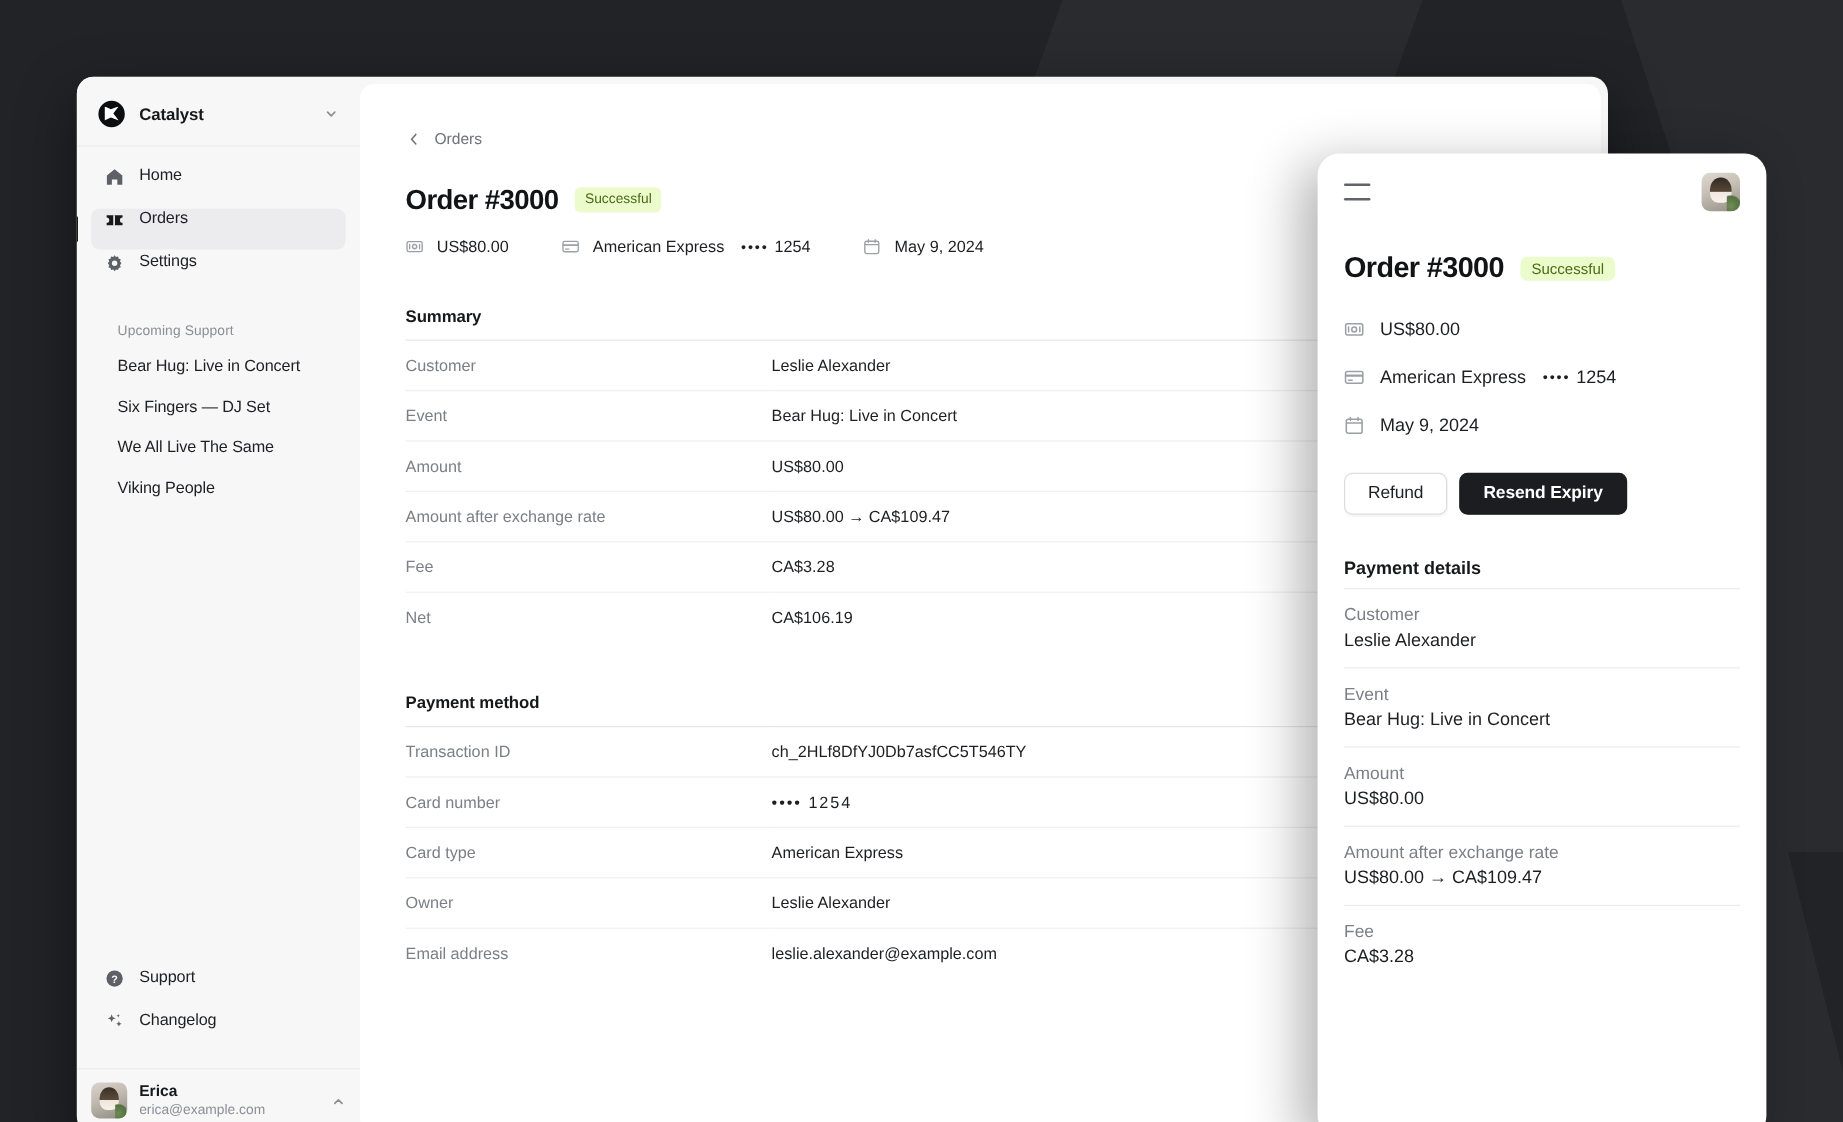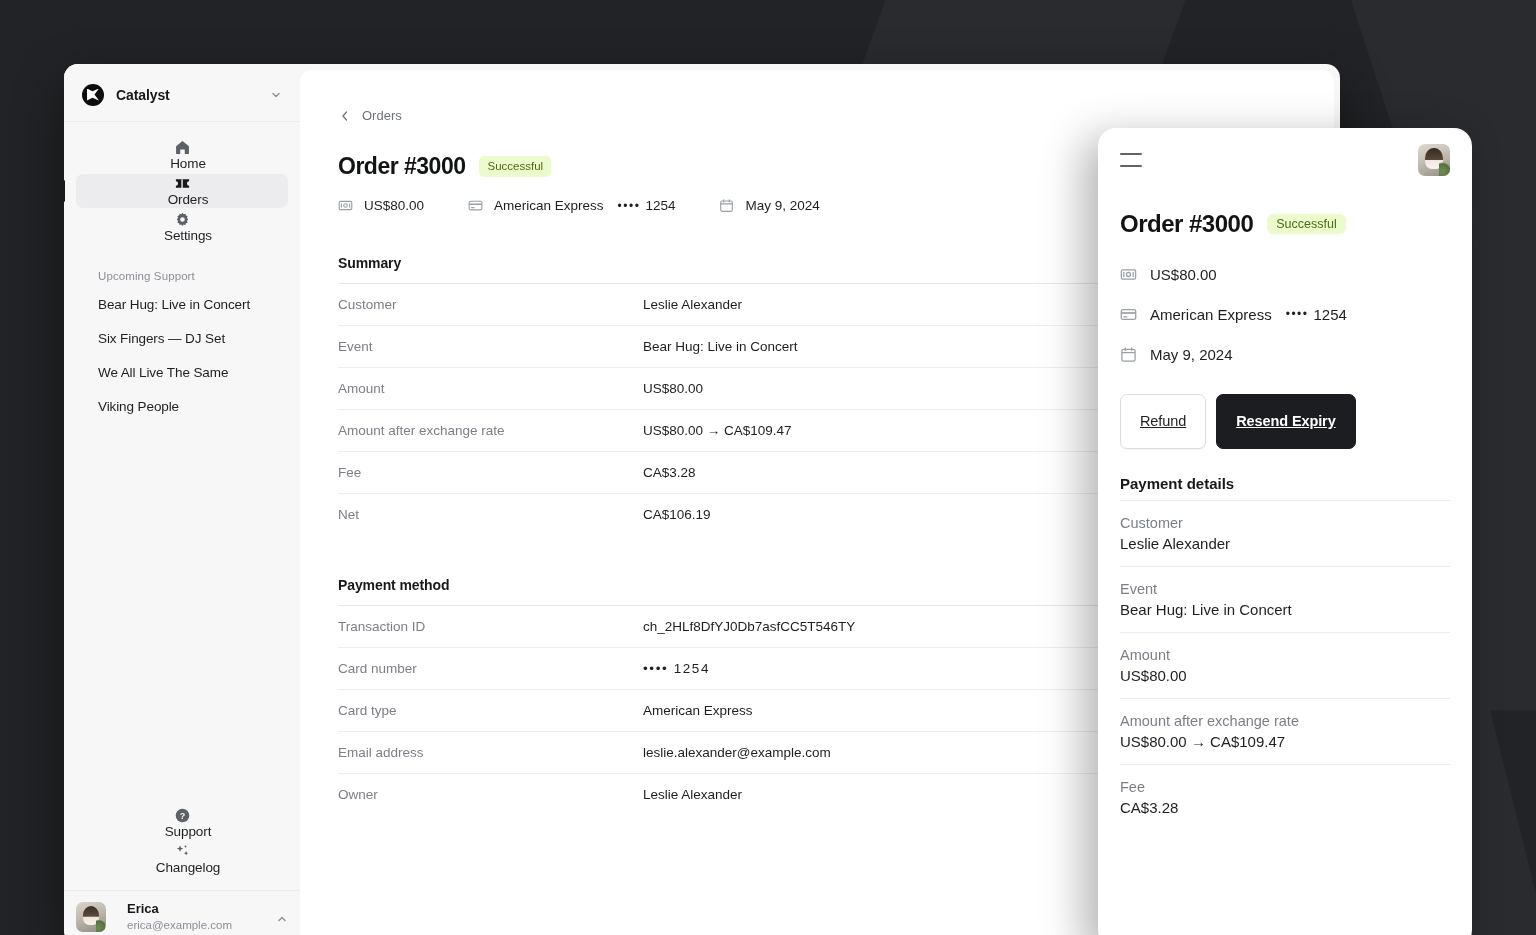--- a/index.html
+++ b/index.html
@@ -86,27 +86,26 @@
     margin-left: 12px; letter-spacing: -0.1px;
   }
   .chev {
     margin-left: auto; width: 12px; height: 12px;
     color: #8c9096;
   }
   .chev svg { display: block; }
 
   .sb-nav { padding: 16px 12px 0 12px; }
   .nav-item {
-    display: flex; align-items: center;
+    display: flex; 
     height: 34px; padding: 0 10px;
     border-radius: 7px;
     margin-bottom: 2px;
     cursor: pointer;
     position: relative;
-    flex-direction: column;
   }
   .nav-item.active { background: #ececee; }
   .nav-item .ic {
     width: 18px; height: 18px; flex: 0 0 18px;
     display: flex; align-items: center; justify-content: center;
     color: #5d6167;
   }
   .nav-item.active .ic { color: #16181a; }
   .nav-item .lbl {
     margin-left: 12px;
@@ -154,21 +153,21 @@
     width:56%; height:64%;
     border-radius:48% 48% 38% 38%;
     background: linear-gradient(180deg,#3a3027 0%,#5c4b3c 55%,#efe6dc 56%,#f6f1ea 100%);
   }
   .avatar-sq::after {
     content:"";
     position:absolute; right:2%; bottom:0;
     width:32%; height:46%;
     background: radial-gradient(circle at 30% 70%, #6d8a54 0%, #54703f 60%, rgba(84,112,63,0) 70%);
   }
-  .user-text { margin-left: 21px; line-height: 1.25; }
+  .user-text { margin-left: 10px; line-height: 1.25; }
   .user-name { font-size: 13px; font-weight: 600; color: #16181a; }
   .user-mail { font-size: 11.5px; color: #8b8f95; }
   .user-chev { margin-left: auto; color: #8b8f95; width: 12px; height: 12px; }
 
   
   #main {
     flex: 1 1 auto;
     background: #ffffff;
     border-radius: 12px;
     margin: 6px 6px 0 0;
@@ -281,38 +280,37 @@
   .m-meta-row {
     display: flex; align-items: center;
     height: 40px;
     font-size: 15px; color: #1d1f22;
   }
   .m-meta-row .ic { color: #9aa0a6; width: 17px; height: 17px; margin-right: 13px; flex:0 0 17px; }
 
   .m-actions { display: flex; gap: 10px; margin-top: 20px; }
   .btn {
     font-size: 14.5px;
-    padding: 19px 19px;
+    padding: 9px 19px;
     border-radius: 7px;
     cursor: pointer;
     letter-spacing: -0.1px;
     line-height: 1;
-    text-decoration: underline;
   }
   .btn-secondary {
     background: #fff; color: #1d1f22;
     border: 1px solid #dcdde0;
     box-shadow: 0 1px 1px rgba(0,0,0,.04);
   }
   .btn-primary {
     background: #1b1d20; color: #fff; border: 1px solid #1b1d20;
     font-weight: 600;
   }
 
-  .m-sec-title { margin-top: 26px; font-size: 15px; font-weight: 700; color: #16181a; }
+  .m-sec-title { margin-top: 36px; font-size: 15px; font-weight: 700; color: #16181a; }
   .m-list { margin-top: 8px; }
   .m-row { padding: 14px 0 14px 0; border-top: 1px solid #ececee; }
   .m-row .k { font-size: 14.5px; color: #7b7f86; }
   .m-row .v { font-size: 15px; color: #1d1f22; margin-top: 4px; }
 </style>
 </head>
 <body>
 
 <div id="bg">
   <div class="bg-shape bg-a"></div>
@@ -507,26 +505,26 @@
           </tr>
           <tr>
             <td class="k">Card number</td>
             <td class="v dots-inline">•••• 1254</td>
           </tr>
           <tr>
             <td class="k">Card type</td>
             <td class="v">American Express</td>
           </tr>
           <tr>
+            <td class="k">Owner</td>
+            <td class="v">Leslie Alexander</td>
+          </tr>
+          <tr>
             <td class="k">Email address</td>
             <td class="v">leslie.alexander@example.com</td>
-          </tr>
-          <tr>
-            <td class="k">Owner</td>
-            <td class="v">Leslie Alexander</td>
           </tr>
         </tbody>
       </table>
     </div>
   </section>
 </div>
 
 <div id="mobile">
   <div class="m-top">
     <span class="hamb">

